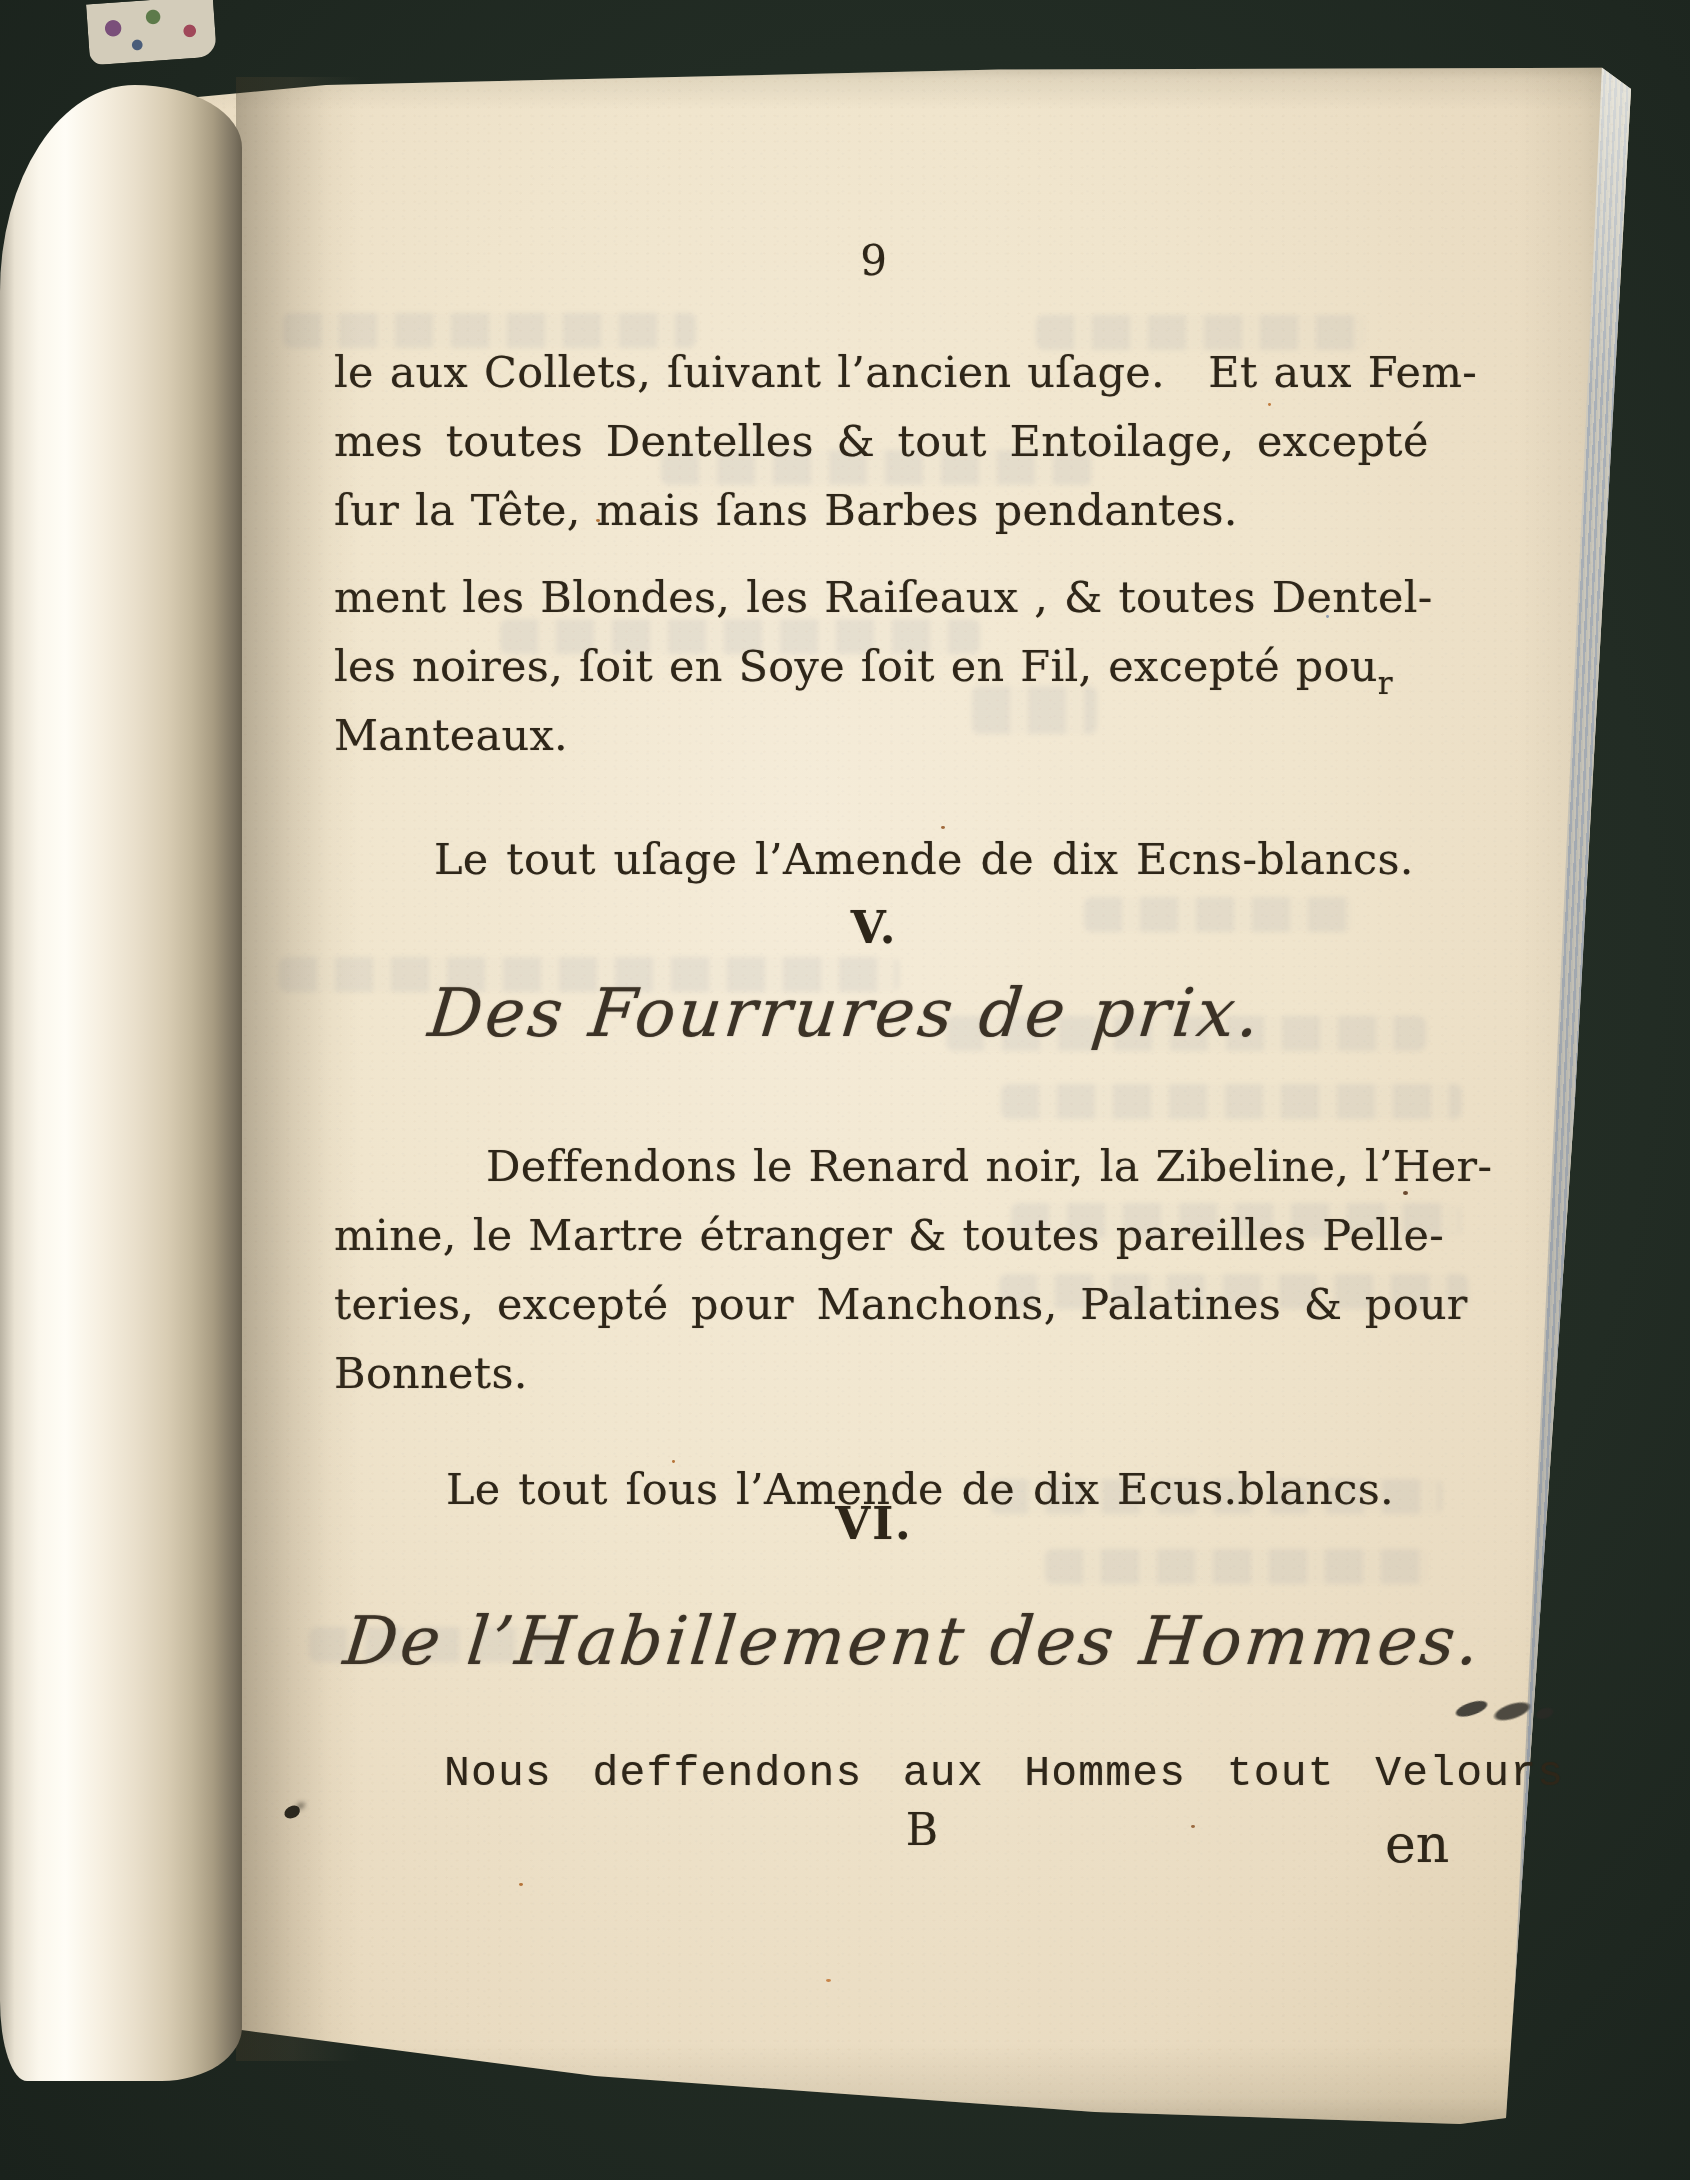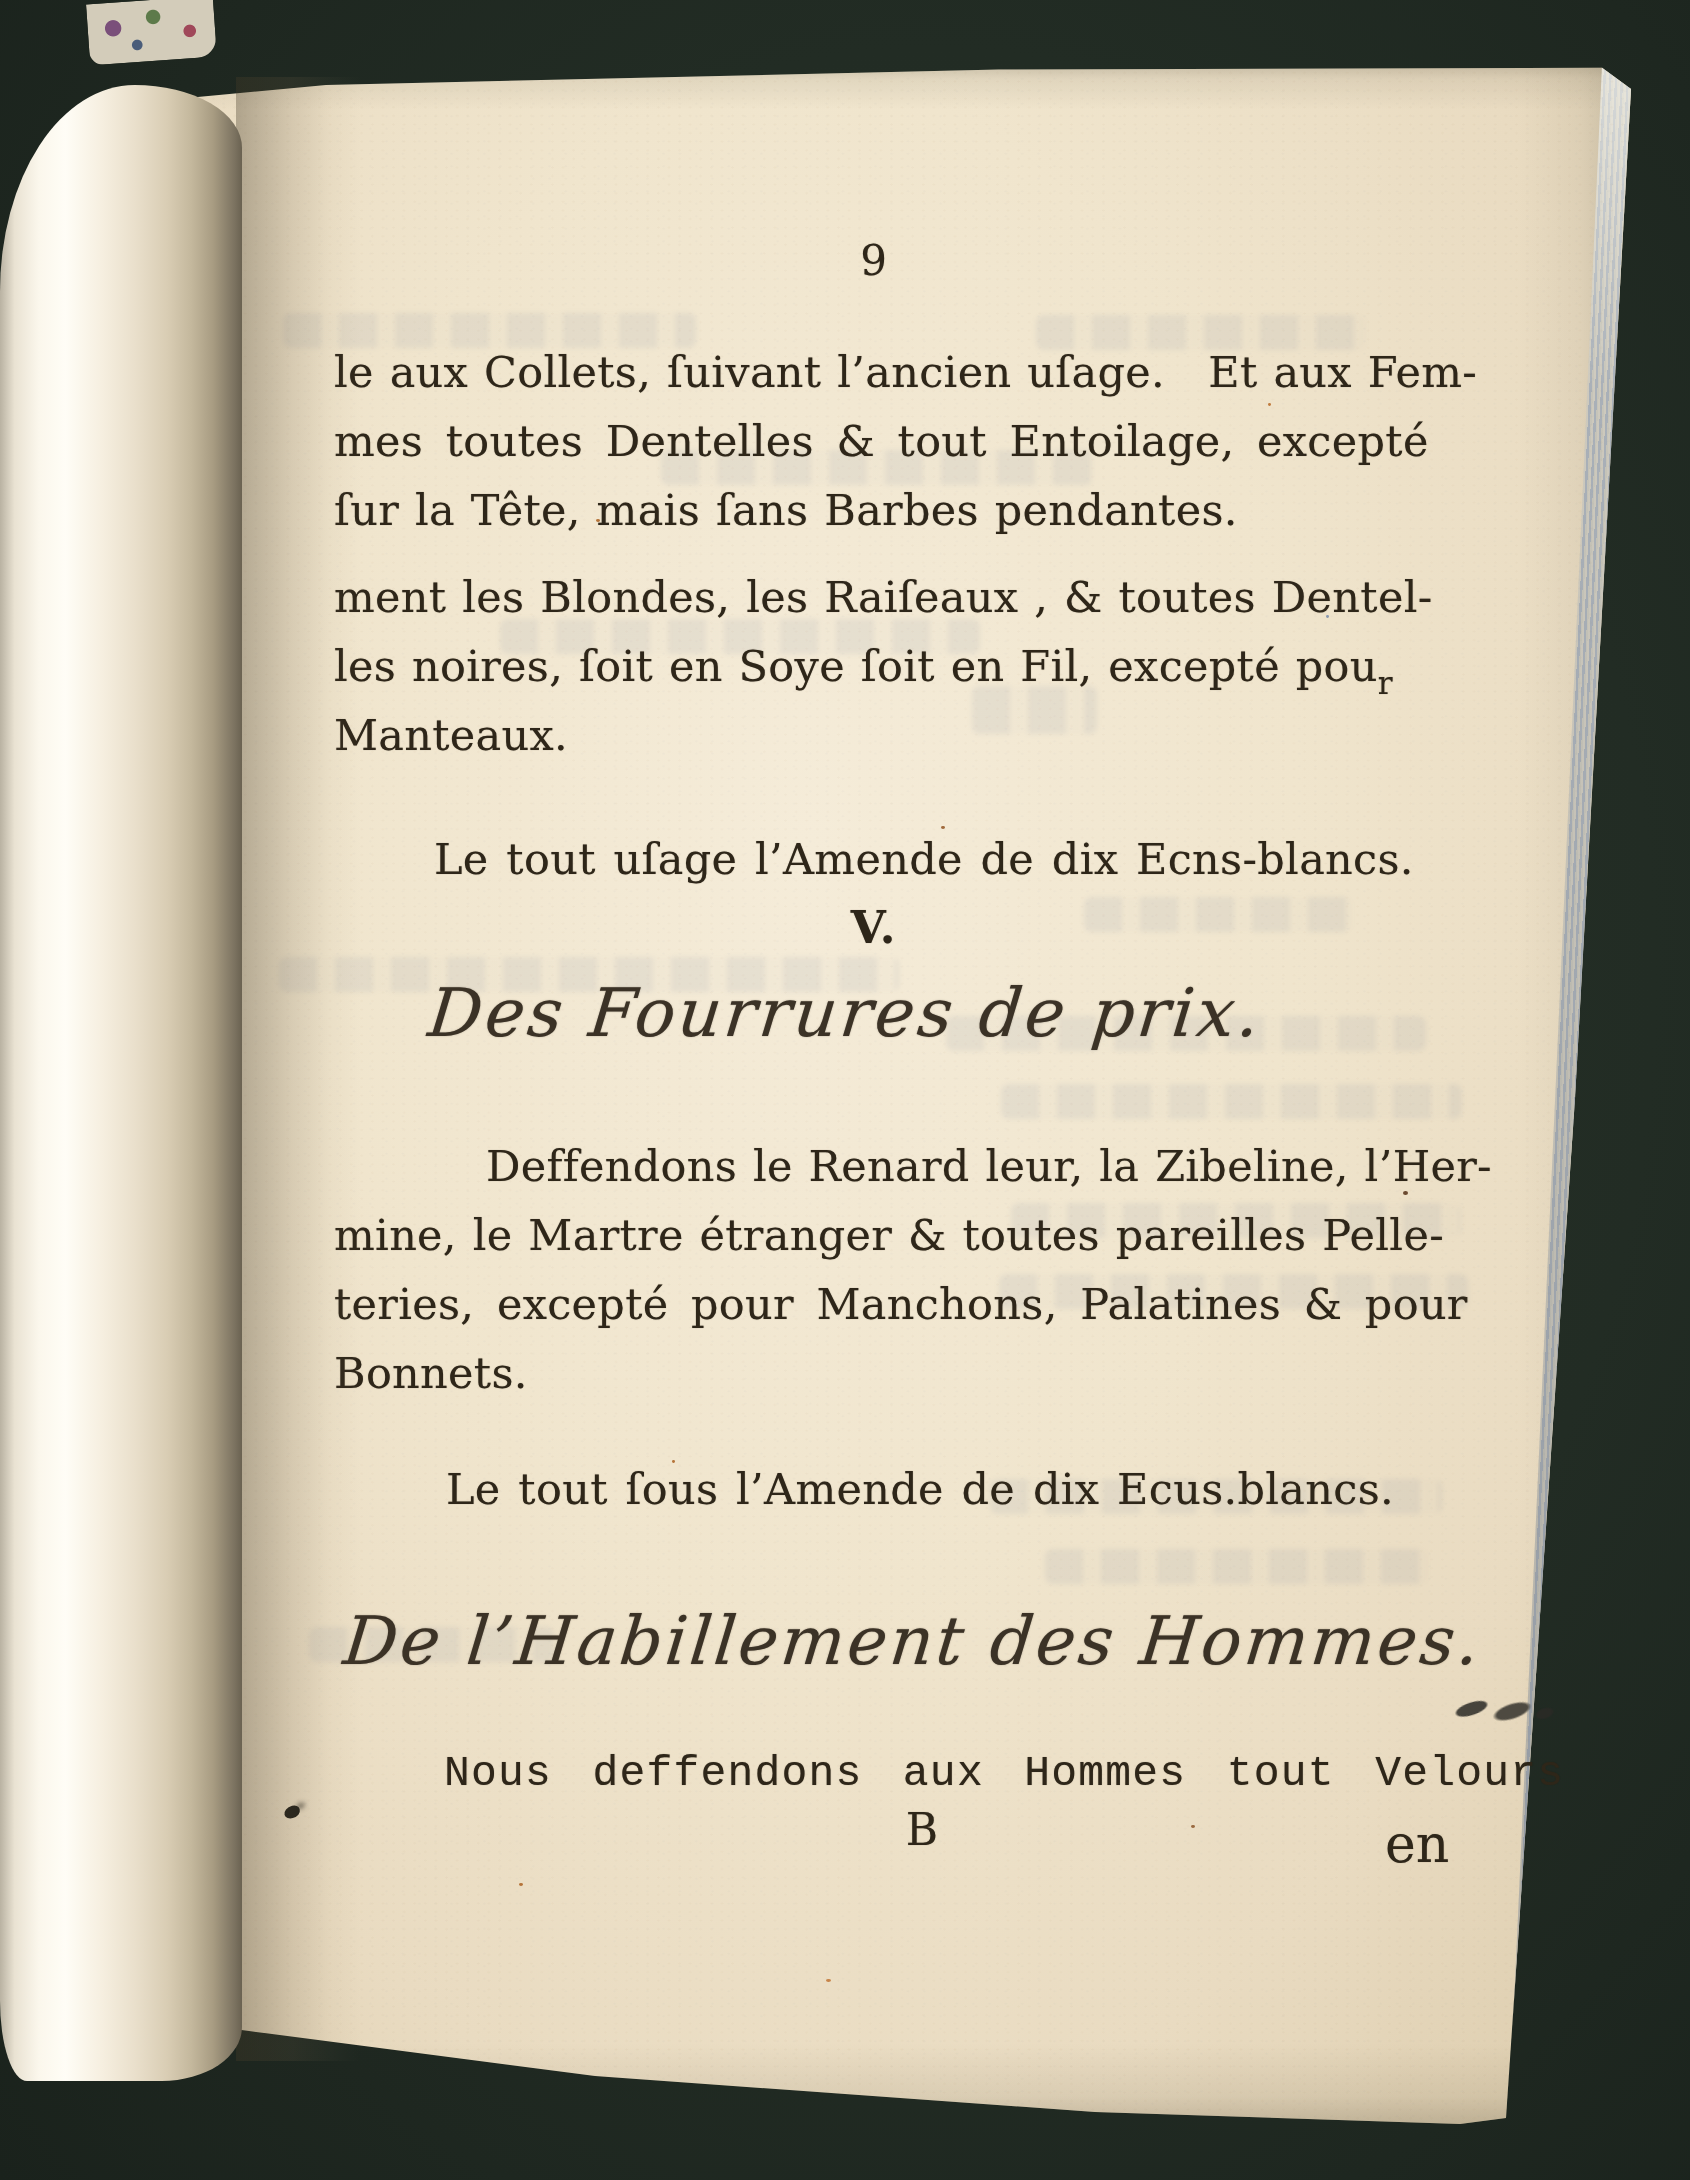--- a/index.html
+++ b/index.html
@@ -127,28 +127,29 @@
     <div class="ln"><span>les noires, ſoit en Soye ſoit en Fil, excepté pou</span><span class="subr">r</span></div>
     <div class="ln">Manteaux.</div>
   </div>
 
   <div class="txt amende" style="left:434px;top:834px;">Le tout uſage l’Amende de dix Ecns-blancs.</div>
 
   <div class="txt numeral" style="left:336px;top:901px;width:1076px;">V.</div>
   <div class="txt script" style="left:334px;top:974px;width:1023px;">Des Fourrures de prix.</div>
 
   <div class="txt" style="left:334px;top:1132px;">
-    <div class="ln indent2">Deffendons le Renard leur, la Zibeline, l’Her-</div>
+    <div class="ln indent2">Deffendons le Renard noir, la Zibeline, l’Her-</div>
     <div class="ln">mine, le Martre étranger &amp; toutes pareilles Pelle-</div>
     <div class="ln wide">teries, excepté pour Manchons, Palatines &amp; pour</div>
     <div class="ln">Bonnets.</div>
   </div>
 
   <div class="txt amende" style="left:446px;top:1424px;margin-top:40px;">Le tout ſous l’Amende de dix Ecus.blancs.</div>
 
+  <div class="txt numeral" style="left:336px;top:1497px;width:1076px;">VI.</div>
   <div class="txt script" style="left:334px;top:1602px;width:1158px;">De l’Habillement des Hommes.</div>
 
   <div class="txt" style="left:334px;top:1739px;">
     <div class="ln wide2 indent3">Nous deffendons aux Hommes tout Velours</div>
   </div>
 
   <div class="txt bline" style="left:336px;top:1804px;width:1172px;">B</div>
   <div class="txt catch" style="left:1385px;top:1814px;">en</div>
 
   <div class="smear"></div>

